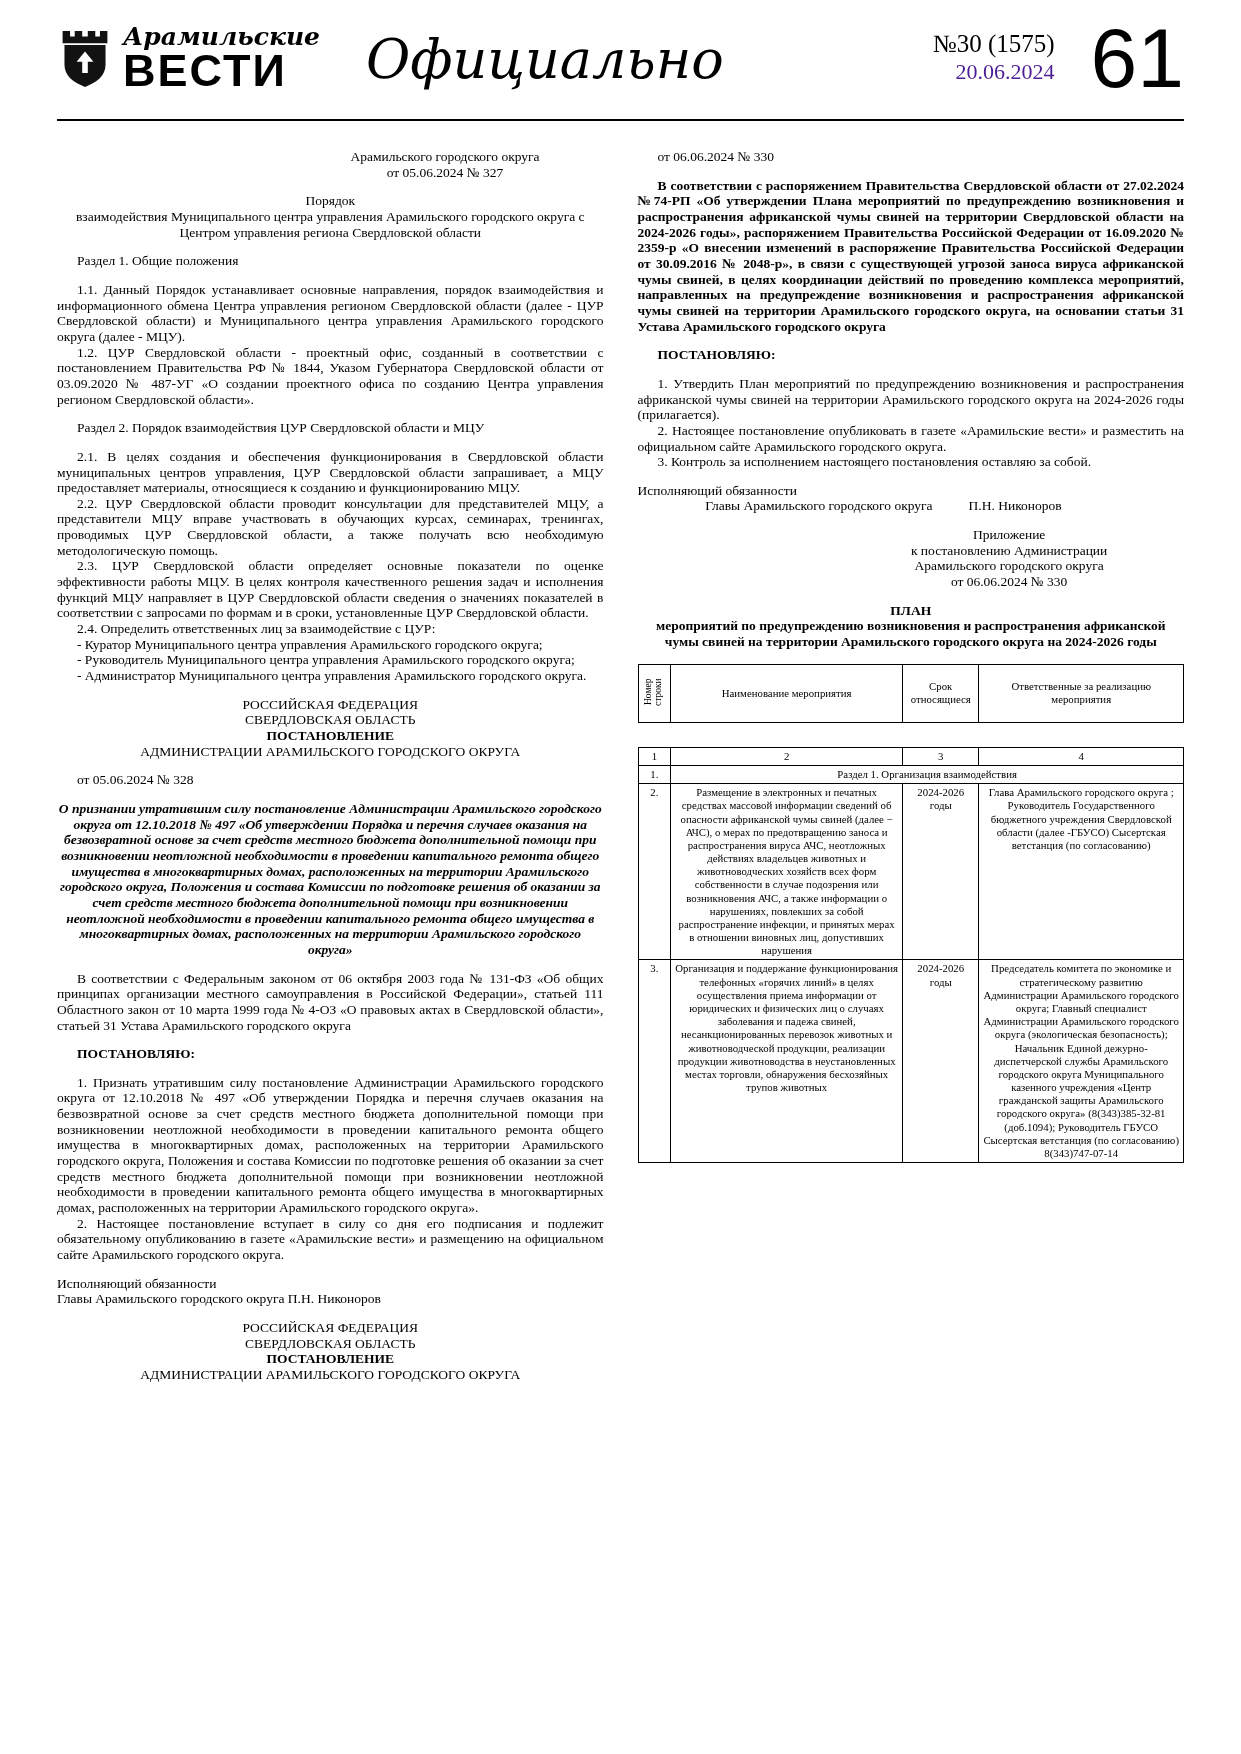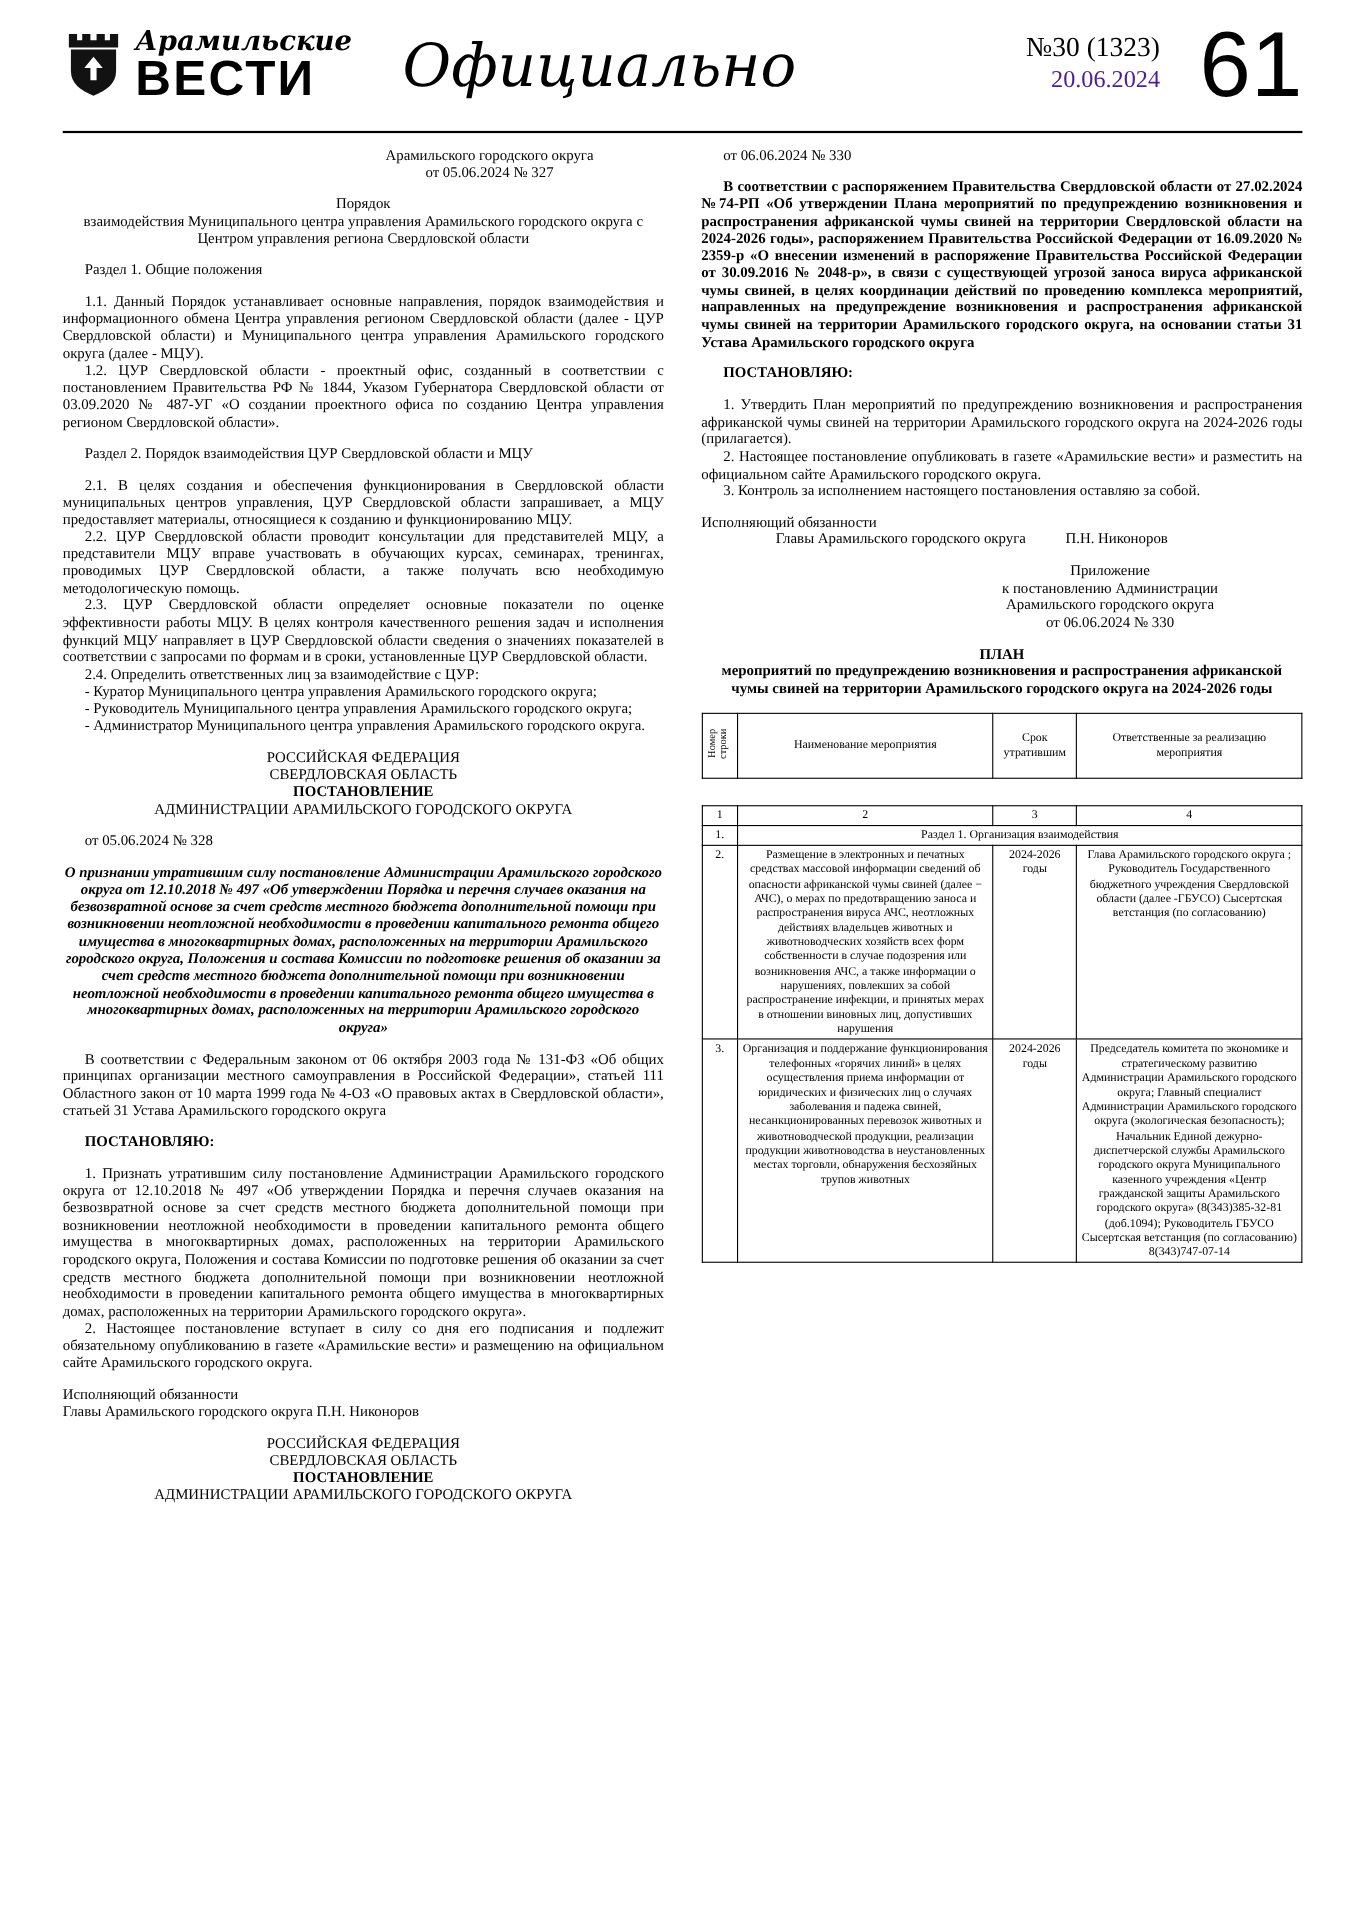--- a/index.html
+++ b/index.html
@@ -14,21 +14,21 @@
   .brand-top { font-family:"DejaVu Serif", serif; font-style:italic; font-weight:bold; font-size:25px; line-height:1.05; }
   .brand-bottom { font-family:"Liberation Sans", sans-serif; font-weight:bold; font-size:45px; line-height:0.95; letter-spacing:2px; }
   .section-title { flex:1; font-family:"DejaVu Serif", serif; font-style:italic; font-size:54px; line-height:1; padding:0 0 6px 46px; }
   .issue-info { text-align:right; padding-bottom:8px; margin-right:36px; white-space:nowrap; }
   .issue-number { font-size:25px; line-height:1.25; }
   .issue-date { font-size:22px; color:#4c1d95; }
   .page-number { font-family:"Liberation Sans", sans-serif; font-weight:normal; font-size:84px; line-height:0.82; }
   .header-rule { border-top:2px solid #000; }
 
   
-  .columns { display:flex; gap:34px; padding-top:12px; }
+  .columns { display:flex; gap:34px; padding-top:28px; }
   .col { width:50%; font-size:13.5px; line-height:1.16; }
   p.body { text-align:justify; text-indent:20px; }
   .center { text-align:center; }
   .bold { font-weight:bold; }
   .bi { font-weight:bold; font-style:italic; }
   .gap { margin-top:13px; }
   .offset-right { width:58%; margin-left:auto; text-align:center; }
   .annex { width:64%; margin-left:auto; text-align:center; }
   .sig-row { display:flex; justify-content:center; width:90%;gap:36px; }
 
@@ -56,21 +56,21 @@
           <path d="M30 24 l9 11 h-6 v12 h-6 V35 h-6 Z" fill="#ffffff"></path>
         </svg>
       </span>
       <div class="brand-text">
         <div class="brand-top">Арамильские</div>
         <div class="brand-bottom">ВЕСТИ</div>
       </div>
     </div>
     <div class="section-title">Официально</div>
     <div class="issue-info">
-      <div class="issue-number">№30 (1323)</div>
+      <div class="issue-number">№30 (1575)</div>
       <div class="issue-date">20.06.2024</div>
     </div>
     <div class="page-number">61</div>
   </header>
 
   <div class="header-rule"></div>
 
   <main class="columns">
 
     <section class="col">
@@ -165,21 +165,21 @@
             <col class="c2">
             <col class="c3">
             <col class="c4">
           </colgroup>
         <tbody>
           <tr>
             <th>
               <span class="vert">Номер строки</span>
             </th>
             <th>Наименование мероприятия</th>
-            <th>Срок утратившим</th>
+            <th>Срок относящиеся</th>
             <th>Ответственные за реализацию мероприятия</th>
           </tr>
         </tbody>
       </table>
 
       <table class="plan-table body-table">
         <colgroup>
             <col class="c1">
             <col class="c2">
             <col class="c3">

